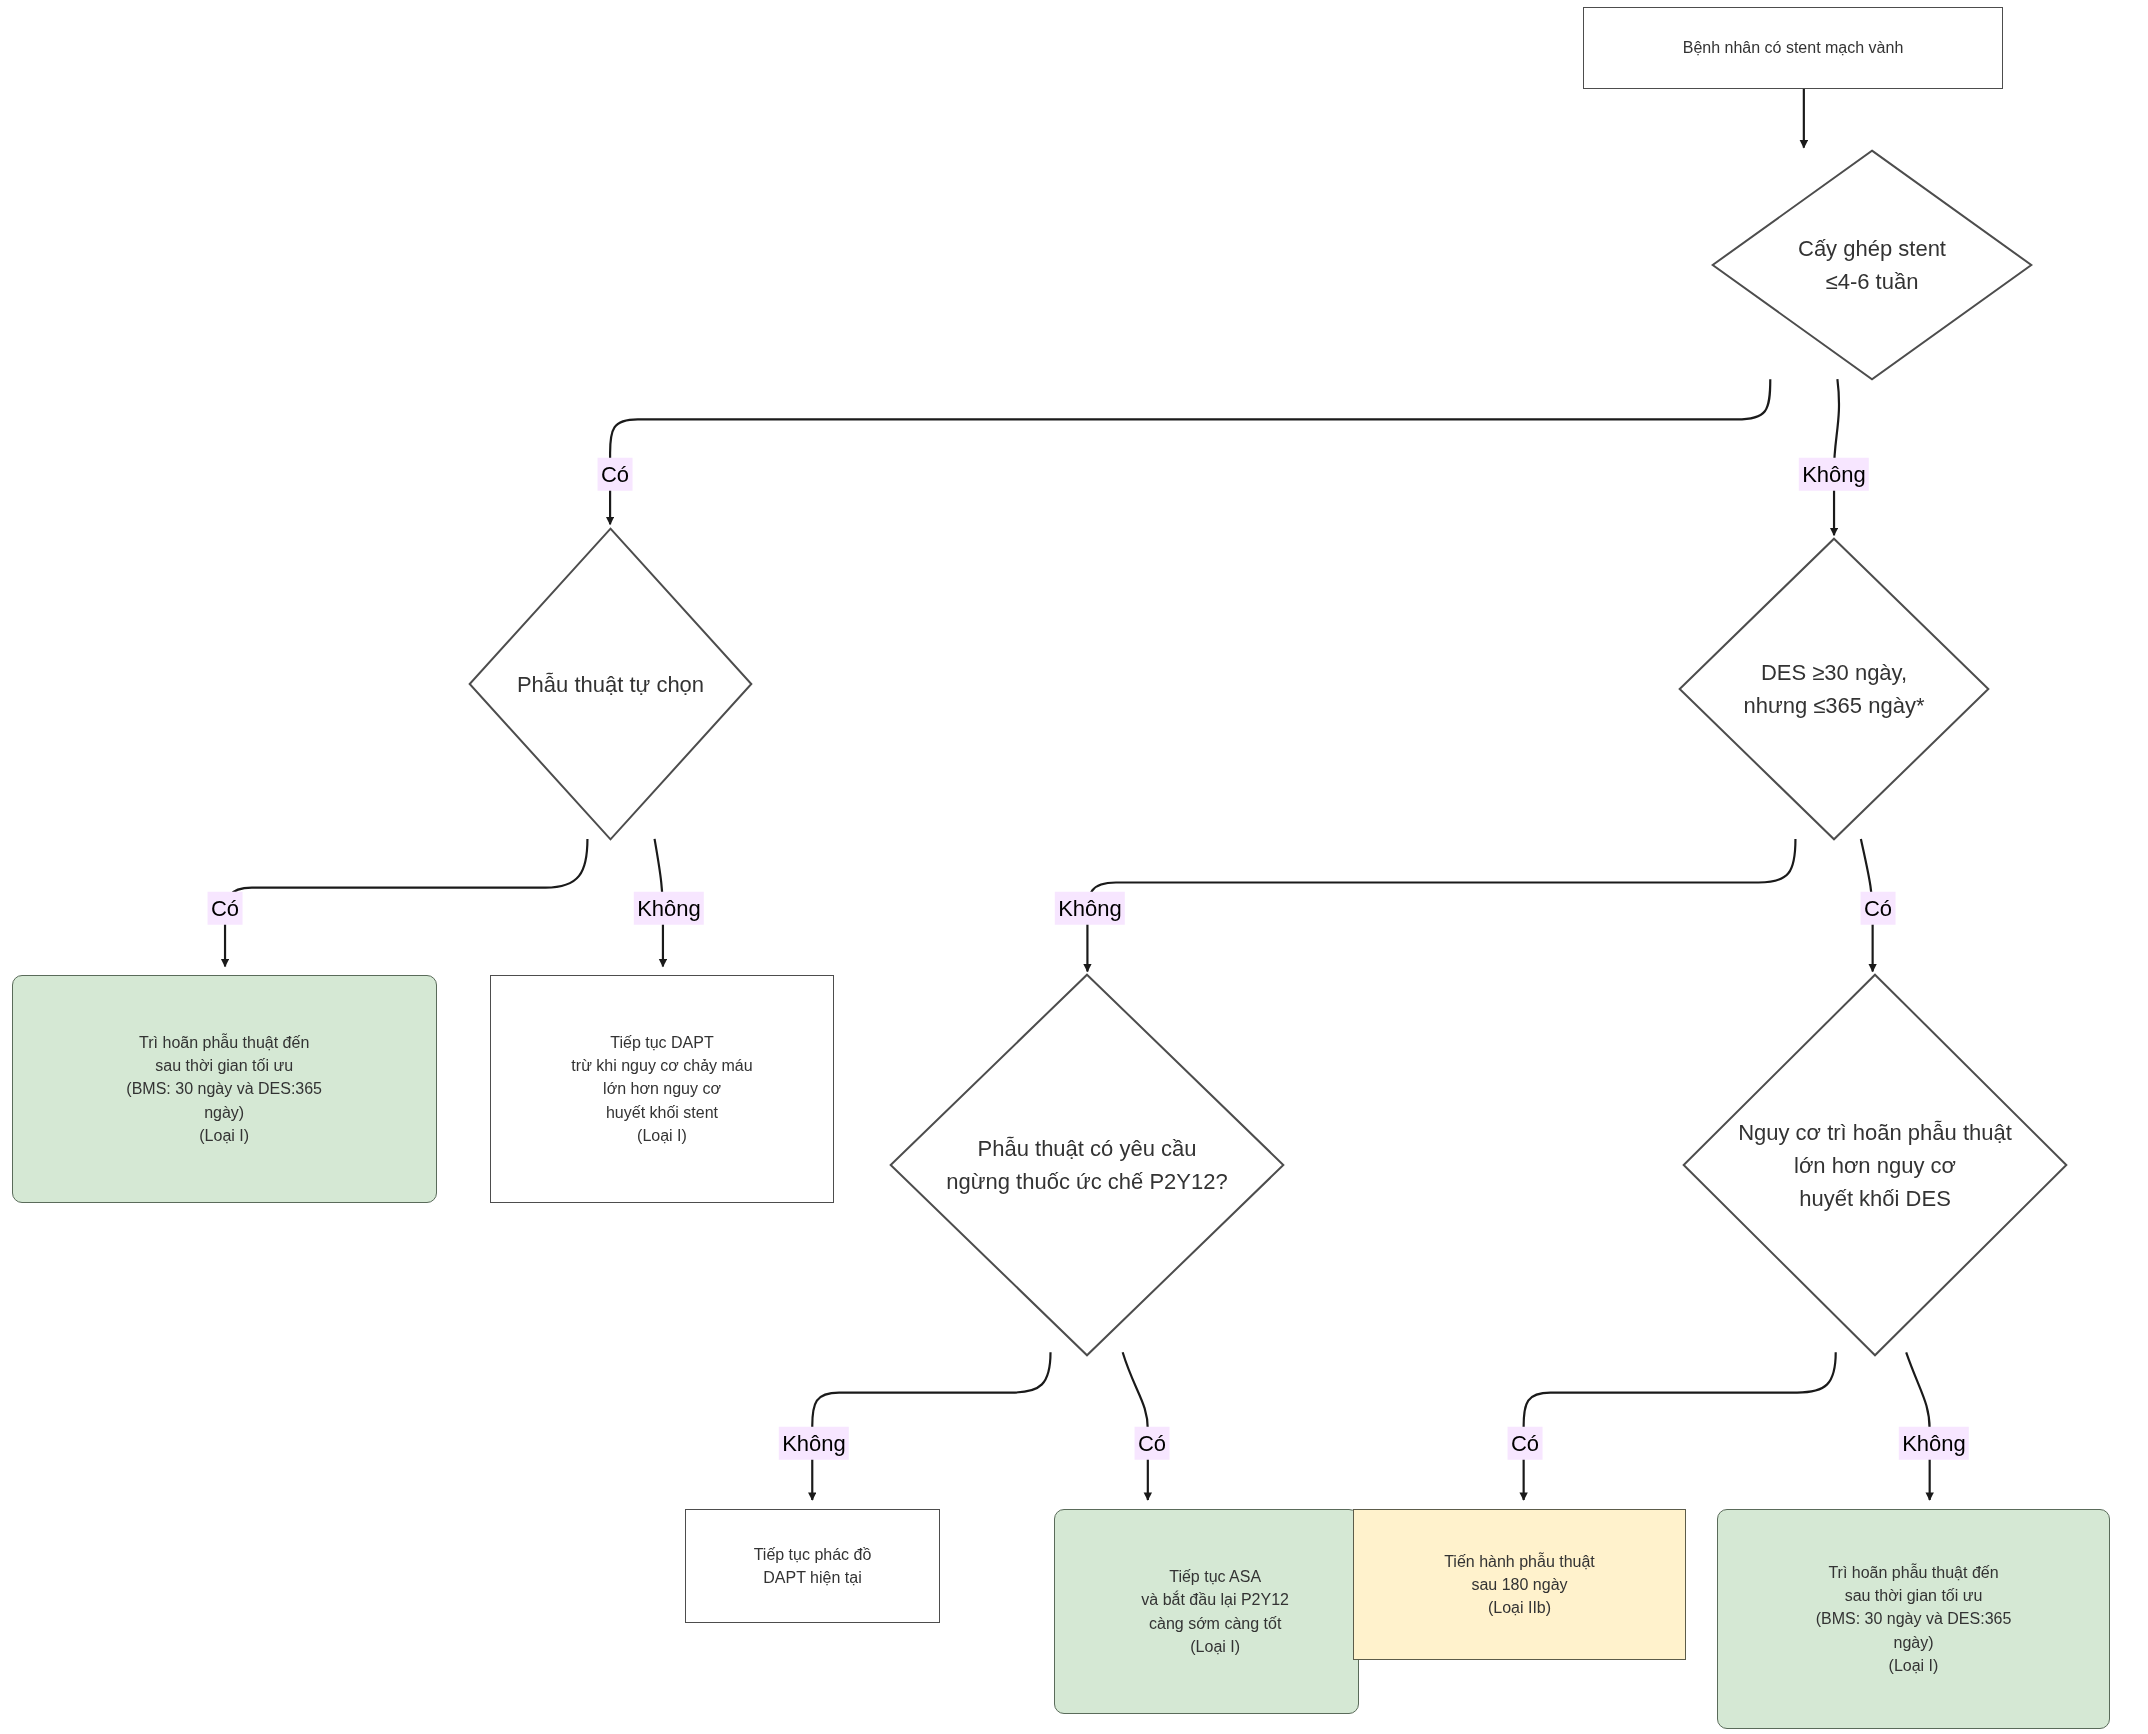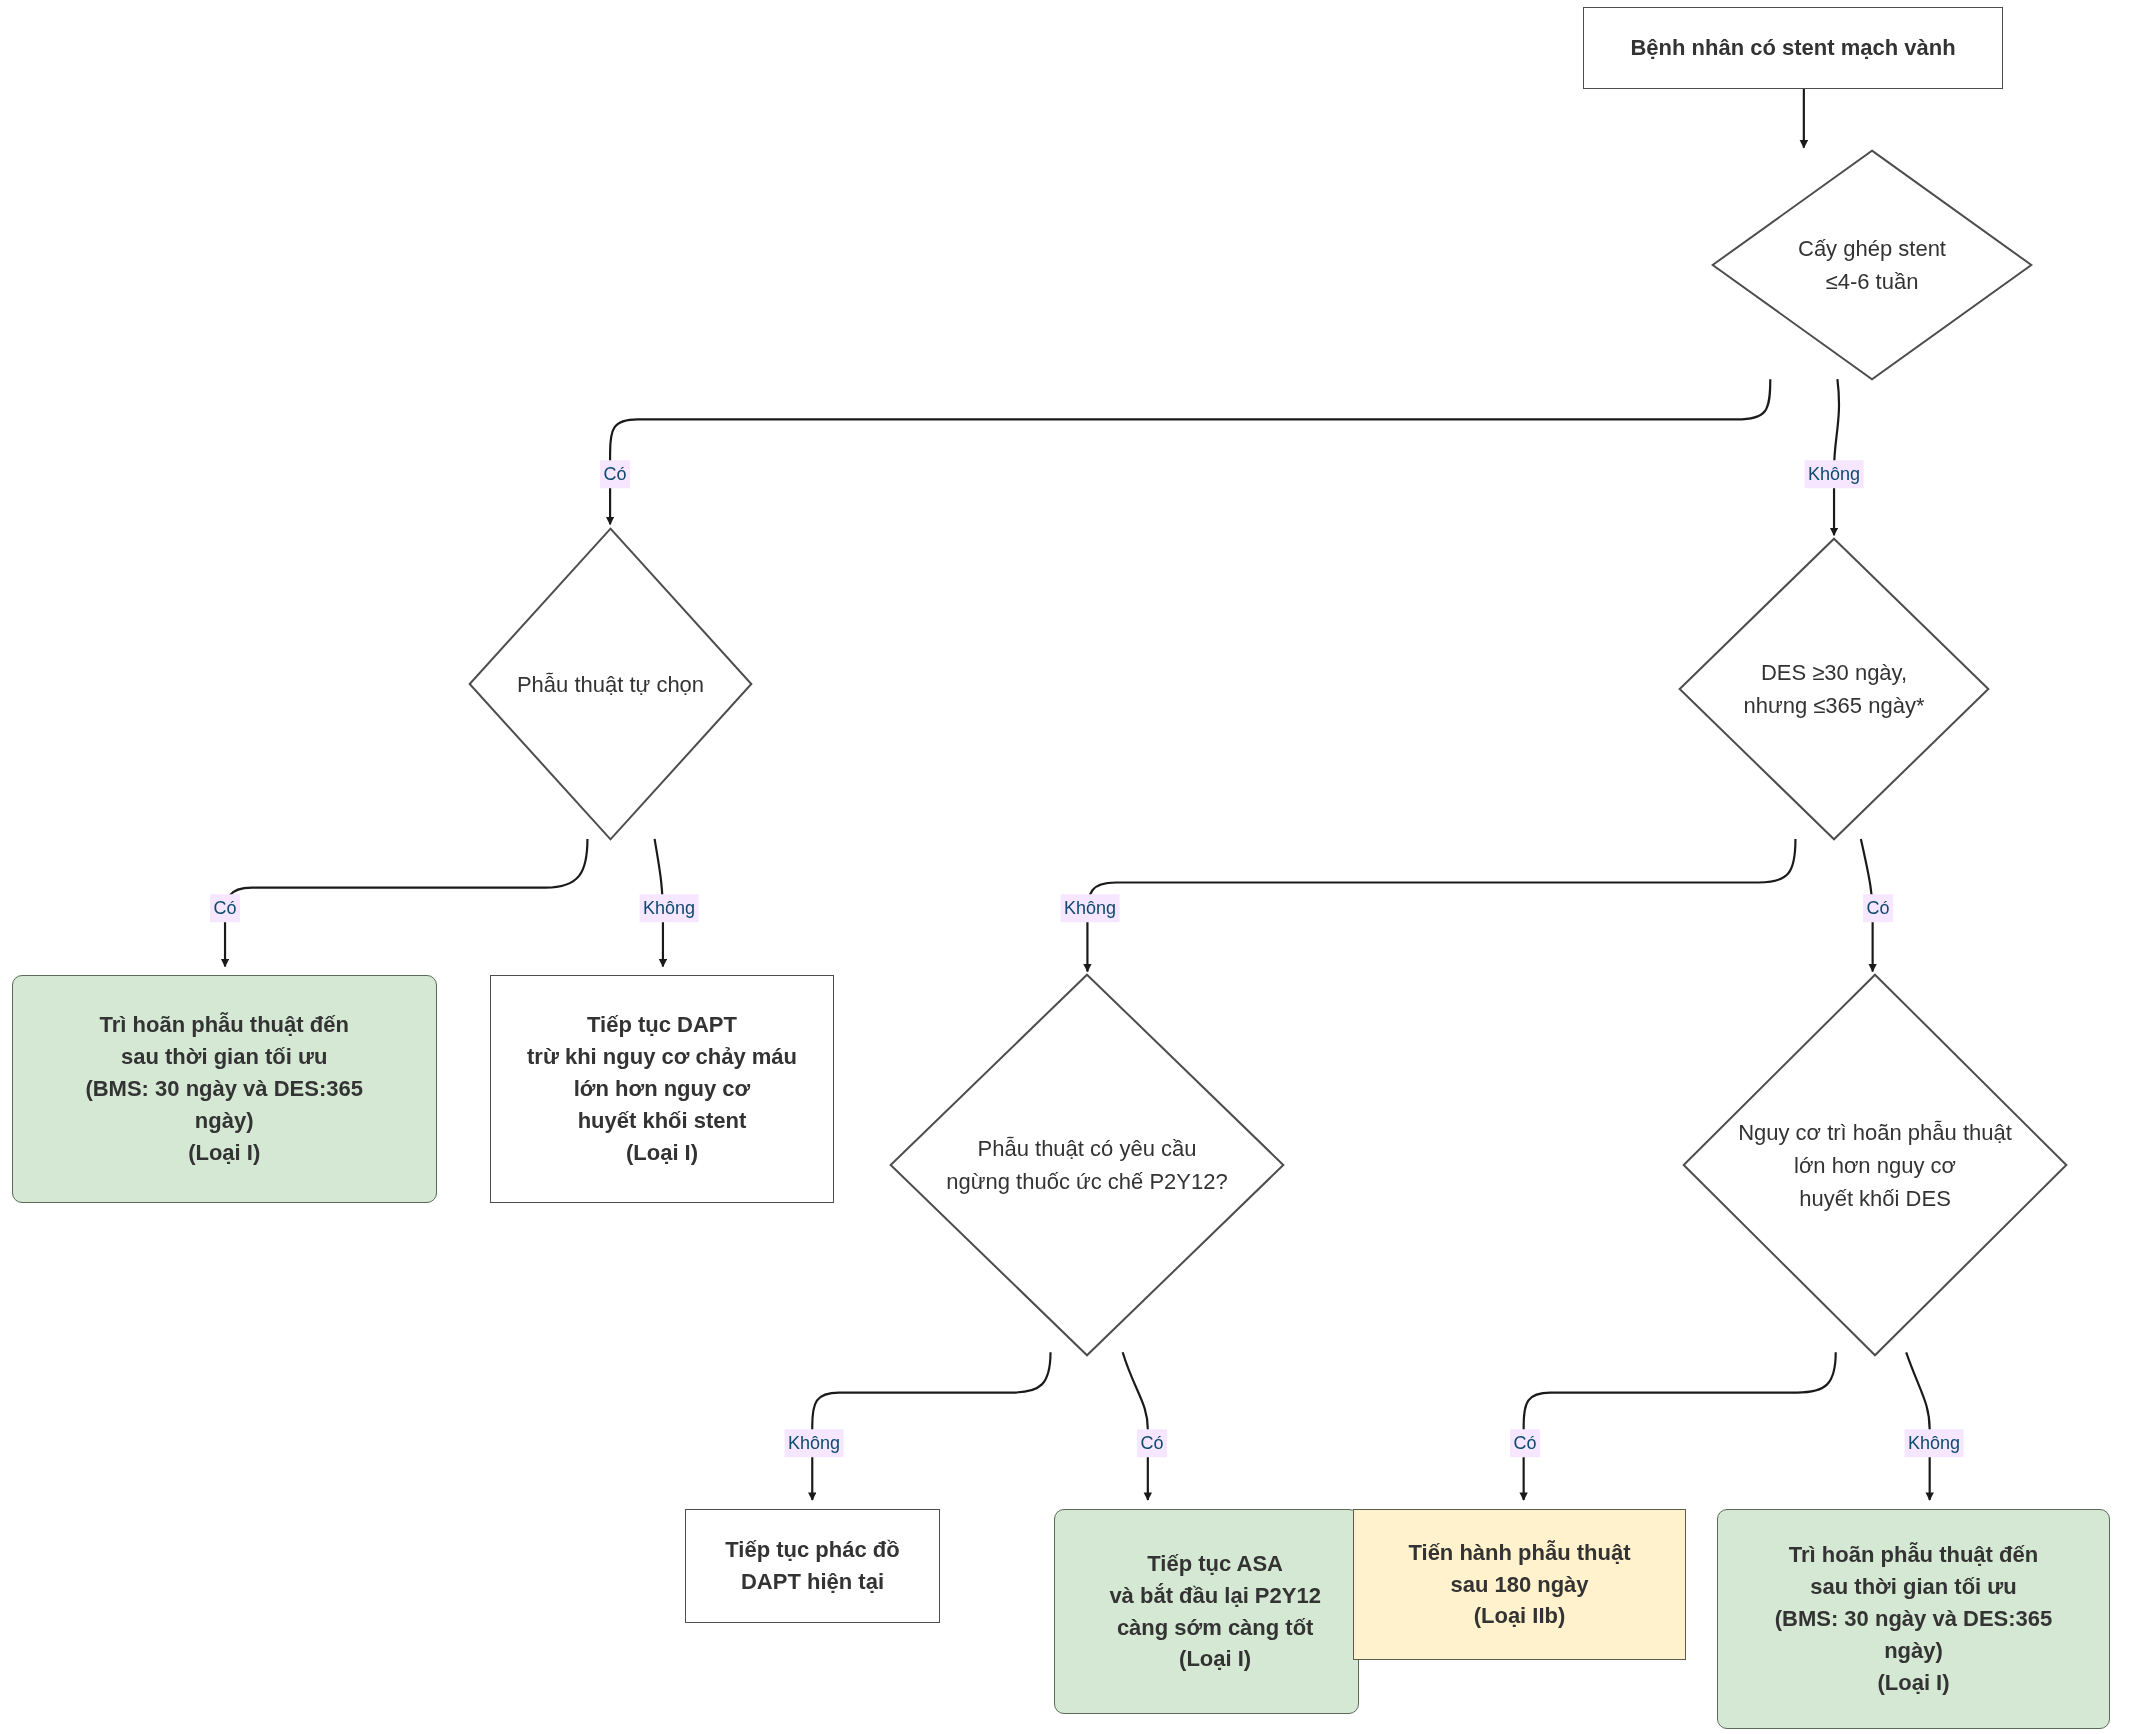--- a/index.html
+++ b/index.html
@@ -32,24 +32,23 @@
     box-sizing: border-box;
     display: flex;
     align-items: center;
     justify-content: center;
     text-align: center;
   }
   
   .rect {
     border: 1.7px solid #4d4d4d;
     background: #ffffff;
-    font-size: 22px;
+    font-size: 16px;
     line-height: 1.45;
     padding: 6.7px 11.7px;
-    font-weight: bold;
   }
   .rect.green {
     background: #d5e8d4;
     border-color: #5a6b5a;
     border-radius: 10px;
   }
   .rect.yellow {
     background: #fff2cc;
     border-color: #5c5c4a;
   }
@@ -75,22 +74,22 @@
     z-index: 2;
     white-space: pre-line;
     width: 100%;
     padding: 0 5px;
     box-sizing: border-box;
   }
   
   .edge-label {
     position: absolute;
     background: #f7e6ff;
-    color: #0c4a6e;
-    font-size: 18px;
+    color: #000000;
+    font-size: 22px;
     line-height: 1.25;
     padding: 2.5px 3.4px;
     white-space: nowrap;
     transform: translate(-50%, -50%);
   }
 </style>
 </head>
 <body>
 
 <div id="canvas">

